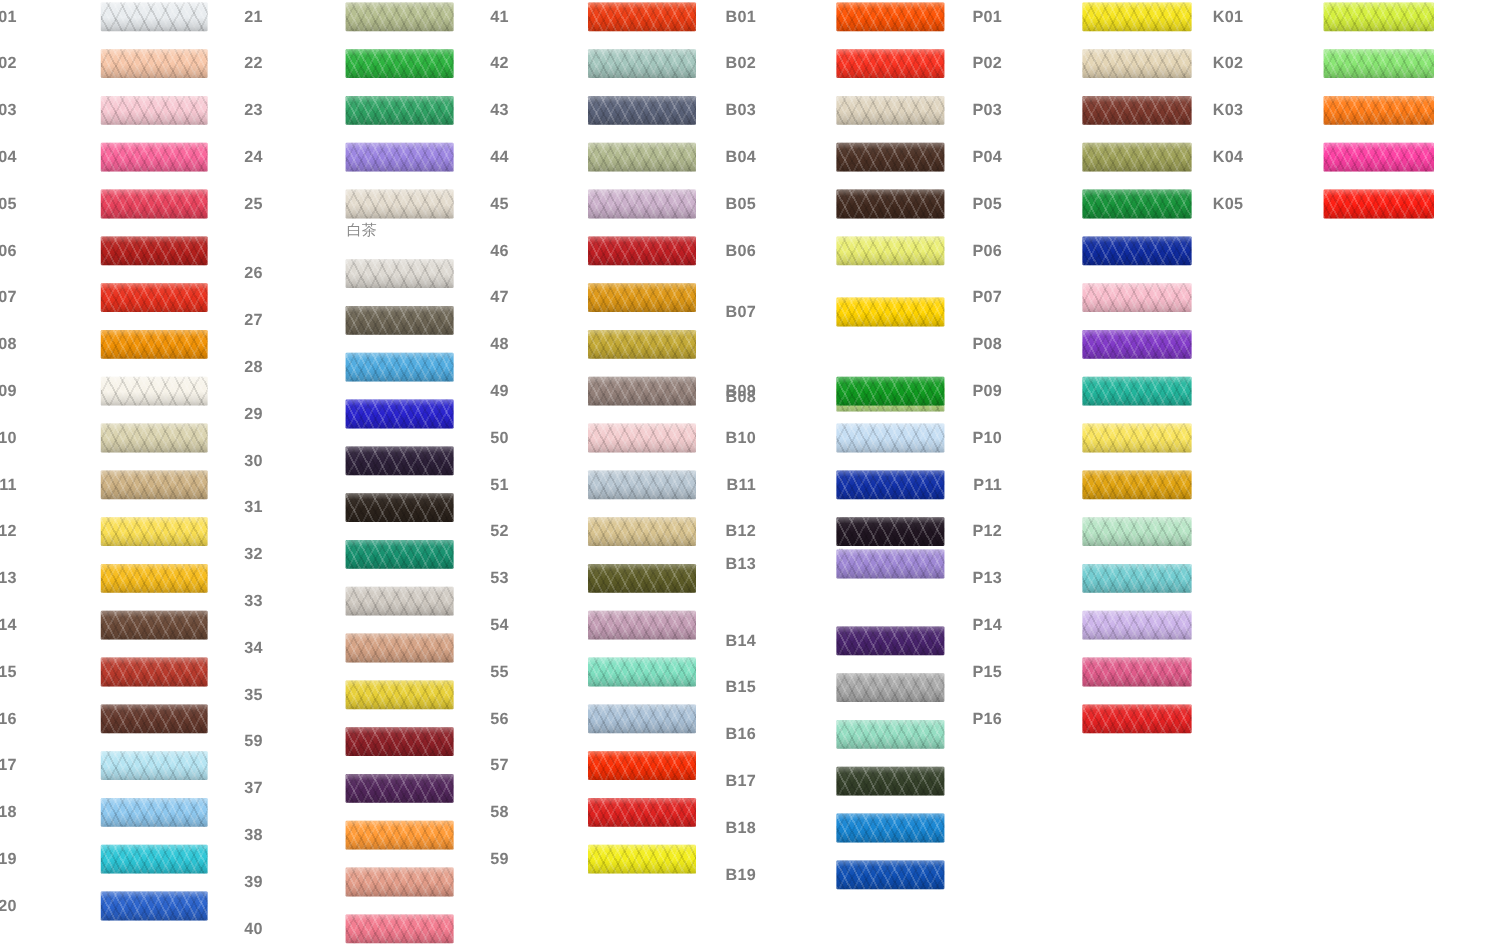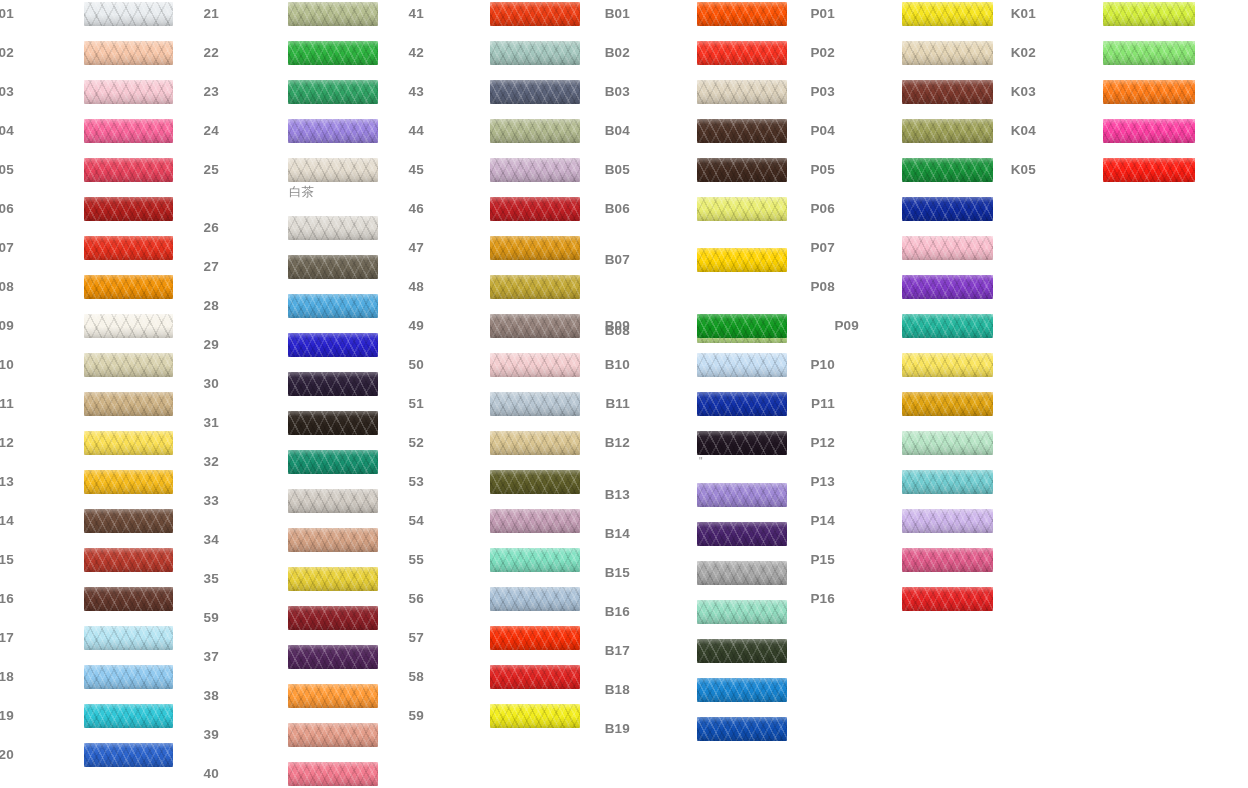--- a/index.html
+++ b/index.html
@@ -681,21 +681,21 @@
       </div>
       <div class="swatch-row" style="top: 431px; height: 24px; width: 100%;">
         <span class="swatch-label" style="left: -52px;">B12</span>
         <div class="swatch-chip" title="B12" style="left: 81px; width: 90px; background: rgb(32, 21, 33);">
           <span class="tex-a"></span>
           <span class="tex-b"></span>
           <span class="shade"></span>
         </div>
       </div>
       <span class="swatch-mark" style="left: 83px; top: 457px;">"</span>
-      <div class="swatch-row" style="top: 483px; height: 24px; width: 100%;">
+      <div class="swatch-row" style="top: 458px; height: 24px; width: 100%;">
         <span class="swatch-label" style="left: -52px;">B13</span>
         <div class="swatch-chip" title="B13" style="left: 81px; width: 90px; background: rgb(157, 134, 212);">
           <span class="tex-a"></span>
           <span class="tex-b"></span>
           <span class="shade"></span>
         </div>
       </div>
       <div class="swatch-row" style="top: 522px; height: 24px; width: 100%;">
         <span class="swatch-label" style="left: -52px;">B14</span>
         <div class="swatch-chip" title="B14" style="left: 81px; width: 90px; background: rgb(71, 34, 107);">
@@ -804,21 +804,21 @@
       </div>
       <div class="swatch-row" style="top: 275px; height: 24px; width: 100%;">
         <span class="swatch-label" style="left: -52px;">P08</span>
         <div class="swatch-chip" title="P08" style="left: 81px; width: 91px; background: rgb(129, 57, 199);">
           <span class="tex-a"></span>
           <span class="tex-b"></span>
           <span class="shade"></span>
         </div>
       </div>
       <div class="swatch-row" style="top: 314px; height: 24px; width: 100%;">
-        <span class="swatch-label" style="left: -52px; padding-left: 24px;">P09</span>
+        <span class="swatch-label" style="left: -52px;">P09</span>
         <div class="swatch-chip" title="P09" style="left: 81px; width: 91px; background: rgb(34, 181, 156);">
           <span class="tex-a"></span>
           <span class="tex-b"></span>
           <span class="shade"></span>
         </div>
       </div>
       <div class="swatch-row" style="top: 353px; height: 24px; width: 100%;">
         <span class="swatch-label" style="left: -52px;">P10</span>
         <div class="swatch-chip" title="P10" style="left: 81px; width: 91px; background: rgb(249, 228, 92);">
           <span class="tex-a"></span>

